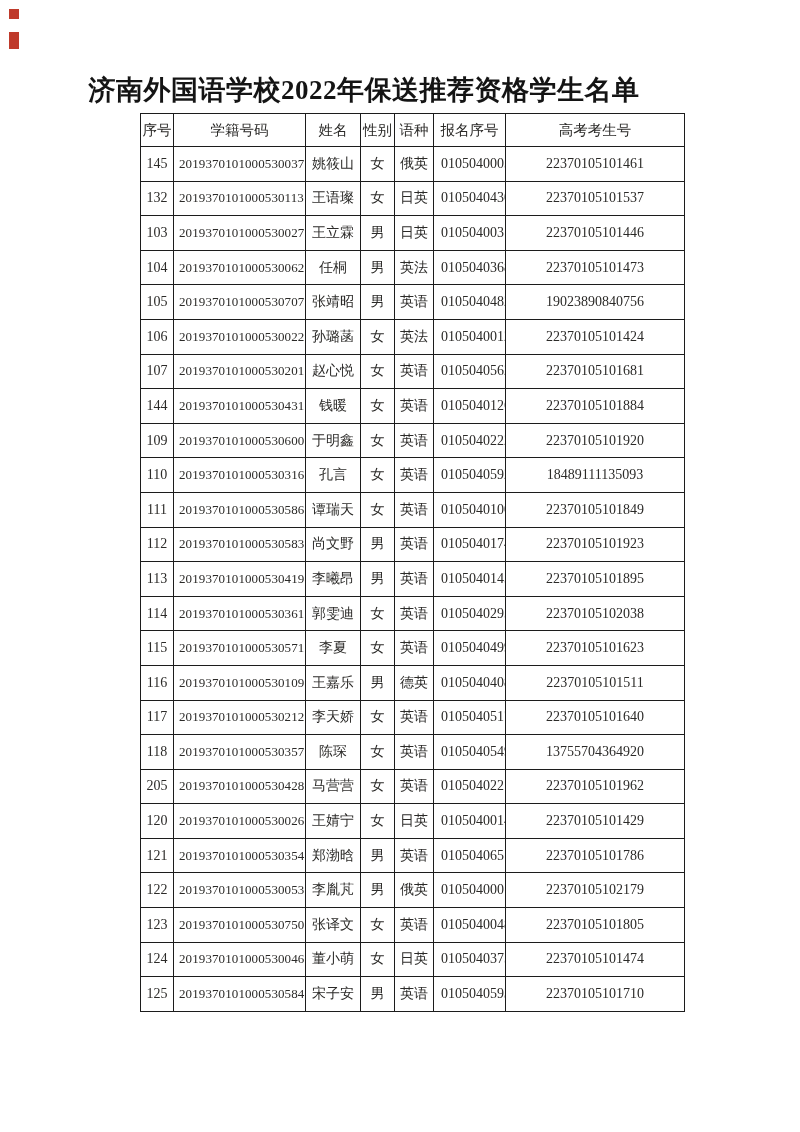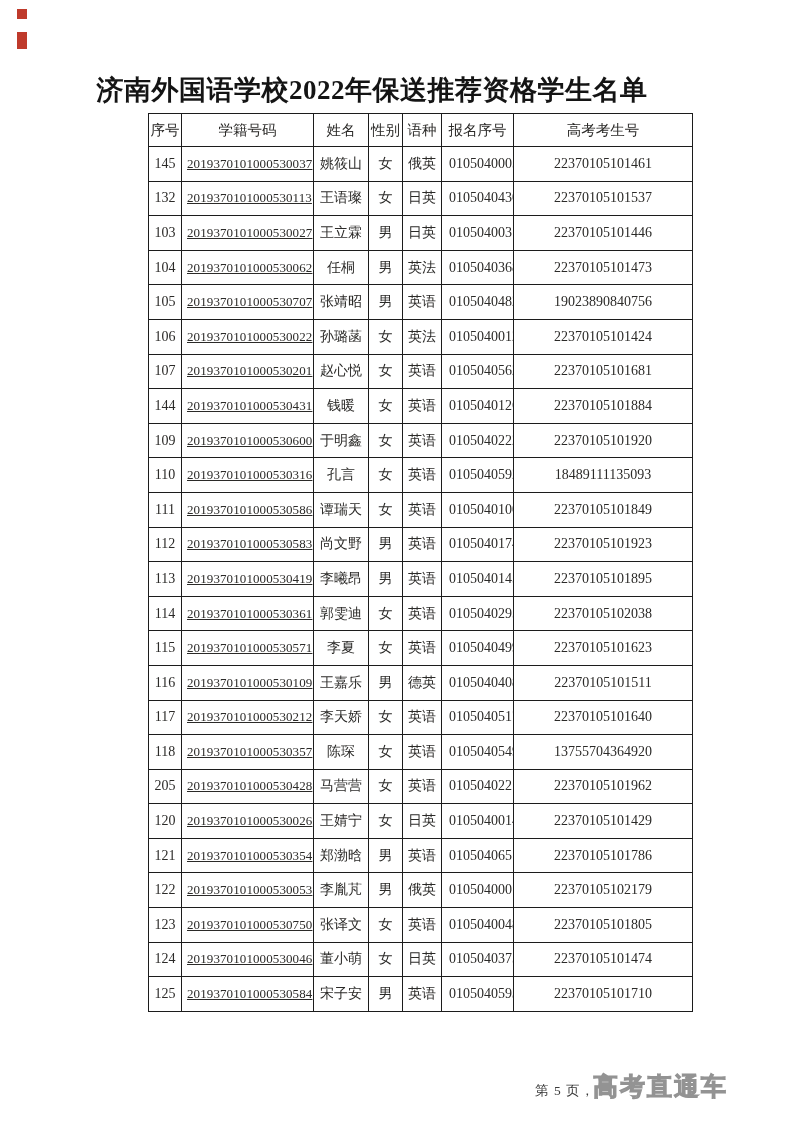--- a/index.html
+++ b/index.html
@@ -4,21 +4,20 @@
 <style>
   html, body { margin: 0; padding: 0; background: #ffffff; }
   .page {
     position: relative;
     width: 728px;
     height: 1132px;
     background: #ffffff;
     font-family: "Liberation Serif", "DejaVu Serif", serif;
     color: #2b2a28;
     overflow: hidden;
-    margin-left: 8px;
   }
   .red-mark { position: absolute; background: #bf3a2b; }
   .red-mark.m1 { left: 9px;  top: 9px;  width: 10px; height: 10px; }
   .red-mark.m2 { left: 9px;  top: 32px; width: 10px; height: 17px; }
   .title {
     position: absolute;
     left: 0; right: 0;
     top: 72px;
     margin: 0;
     text-align: center;
@@ -41,21 +40,21 @@
     border: 1.4px solid #1c1c1c;
     text-align: center;
     vertical-align: middle;
     padding: 0;
     overflow: hidden;
     white-space: nowrap;
     font-weight: normal;
   }
   table.roster th { height: 32px; font-size: 14.5px; }
   table.roster td { height: 33.6px; }
-  table.roster td.cell-id  { text-align: left; padding-left: 5px; font-size: 13px; letter-spacing: 0.1px; text-decoration: underline; }
+  table.roster td.cell-id  { text-align: left; padding-left: 5px; font-size: 13px; letter-spacing: 0.1px; }
   table.roster td.cell-reg { text-align: left; padding-left: 7px; }
   .footer {
     position: absolute;
     top: 1070px;
     right: 8px;
     display: flex;
     align-items: baseline;
   }
   .page-label { font-size: 13.5px; color: #3a3a3a; letter-spacing: 1px; }
   .watermark {
@@ -320,18 +319,14 @@
           <td class="cell-id">2019370101000530584</td>
           <td>宋子安</td>
           <td>男</td>
           <td>英语</td>
           <td class="cell-reg">0105040593</td>
           <td>22370105101710</td>
         </tr>
       </tbody>
   </table>
 
-  <div class="footer">
-    <span class="page-label">第 5 页，</span>
-    <span class="watermark">高考直通车</span>
-  </div>
 
 </div>
 
 </body></html>

